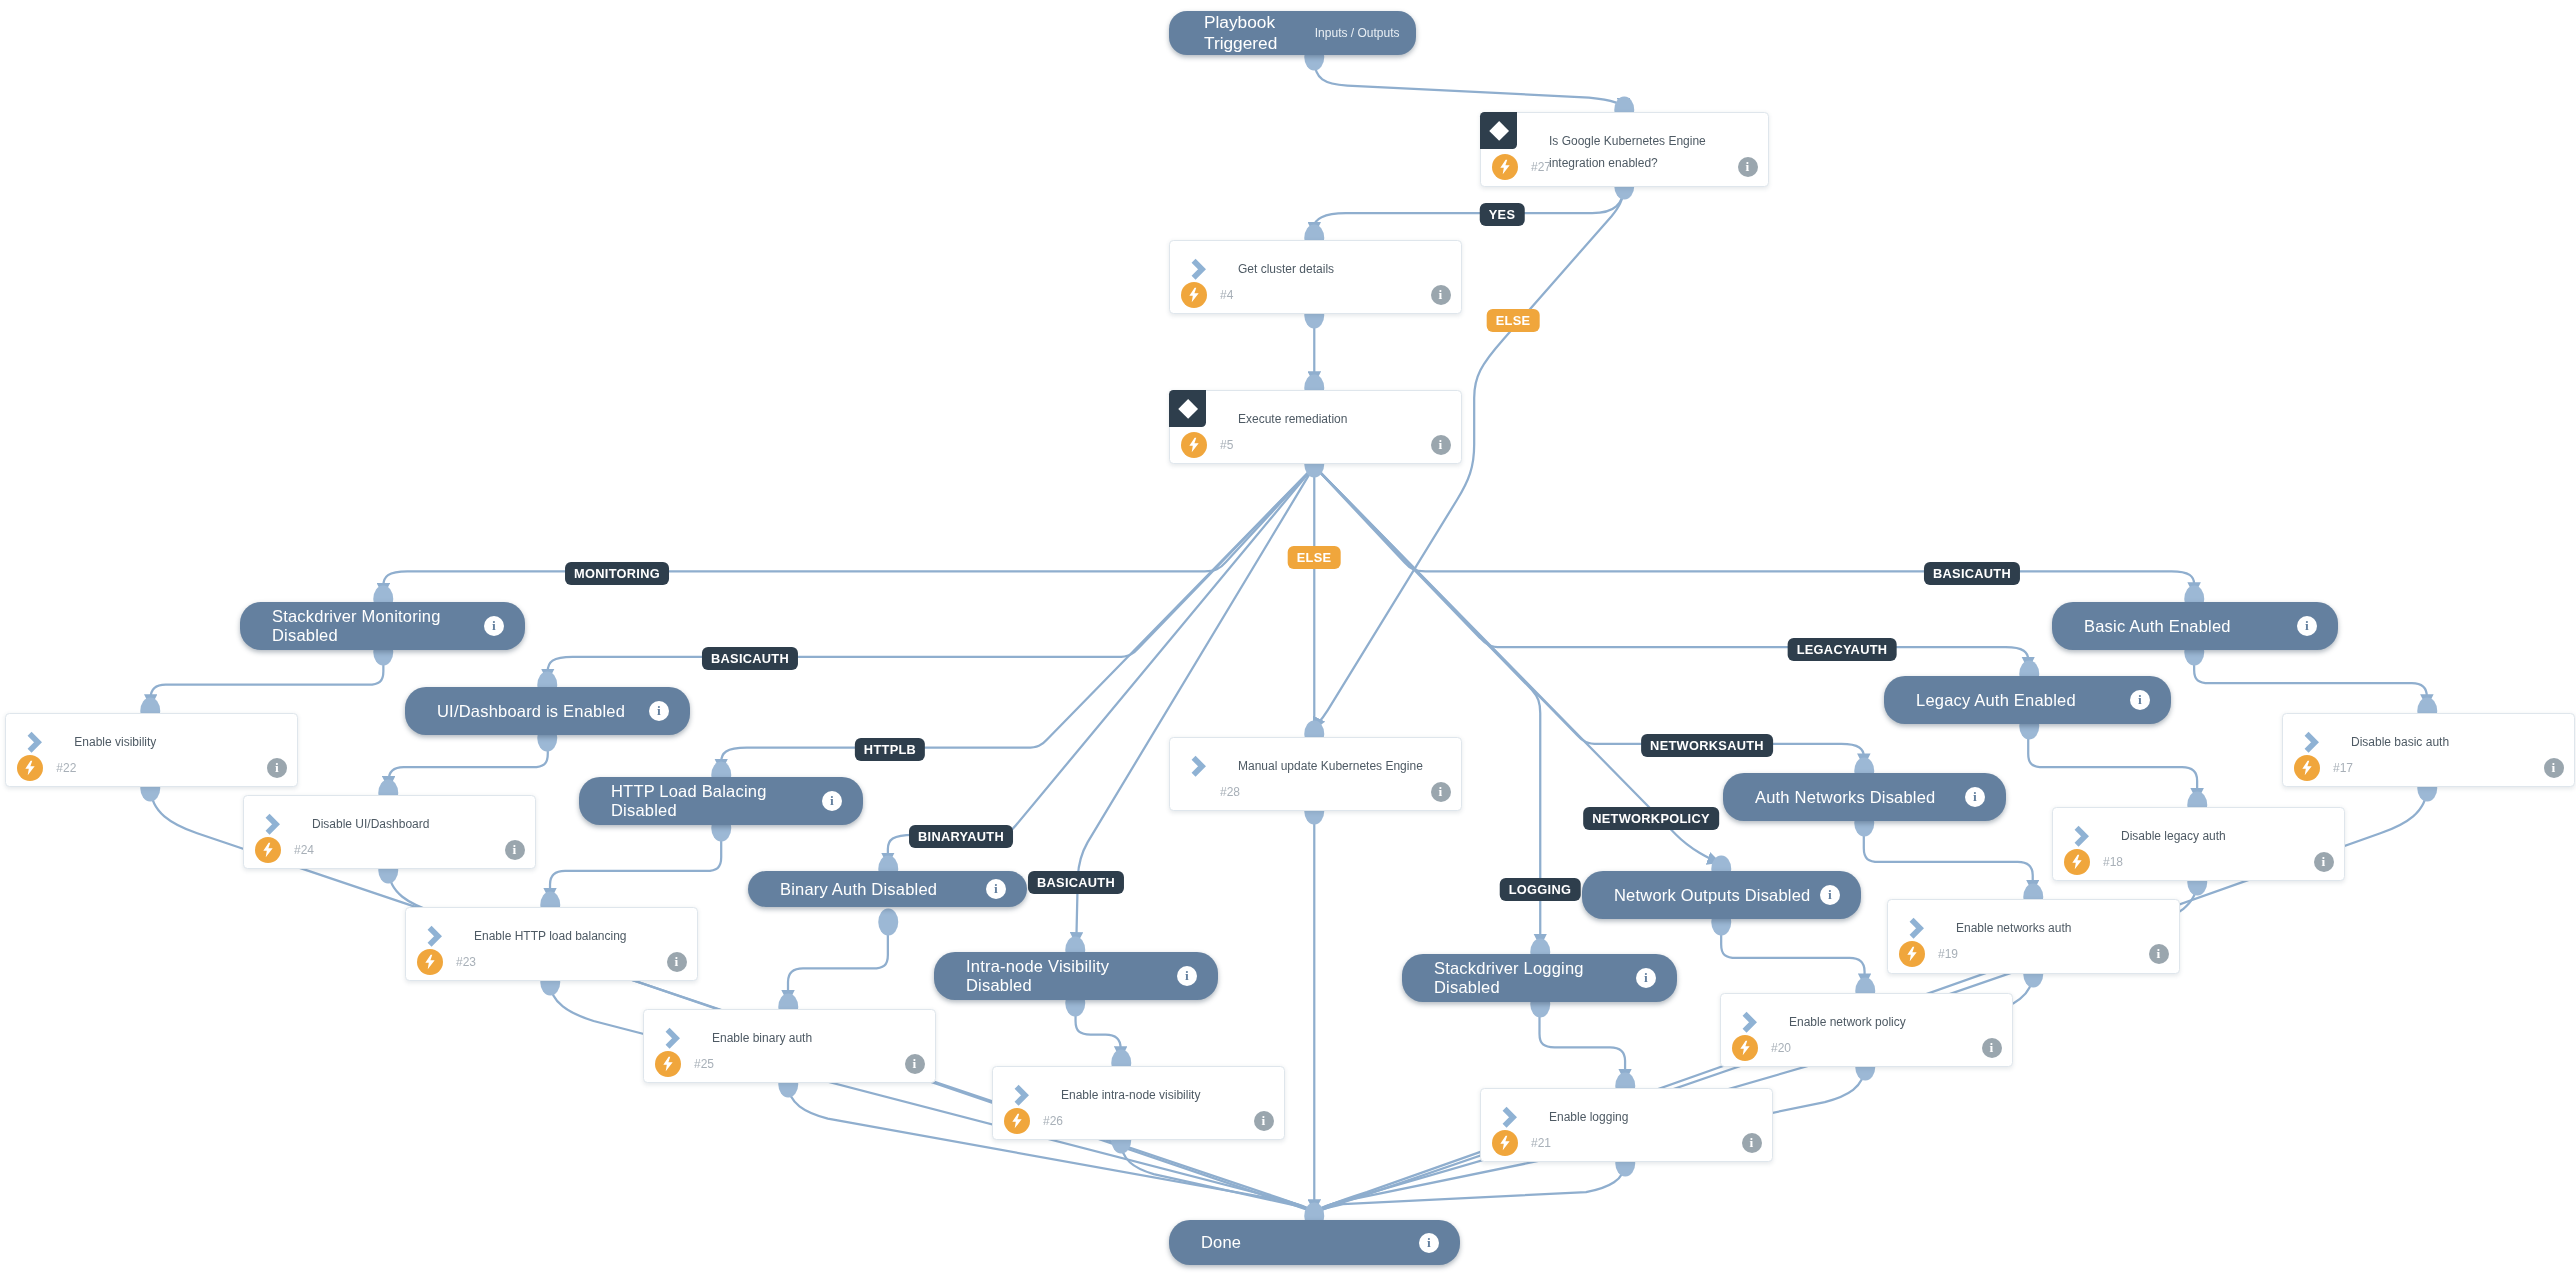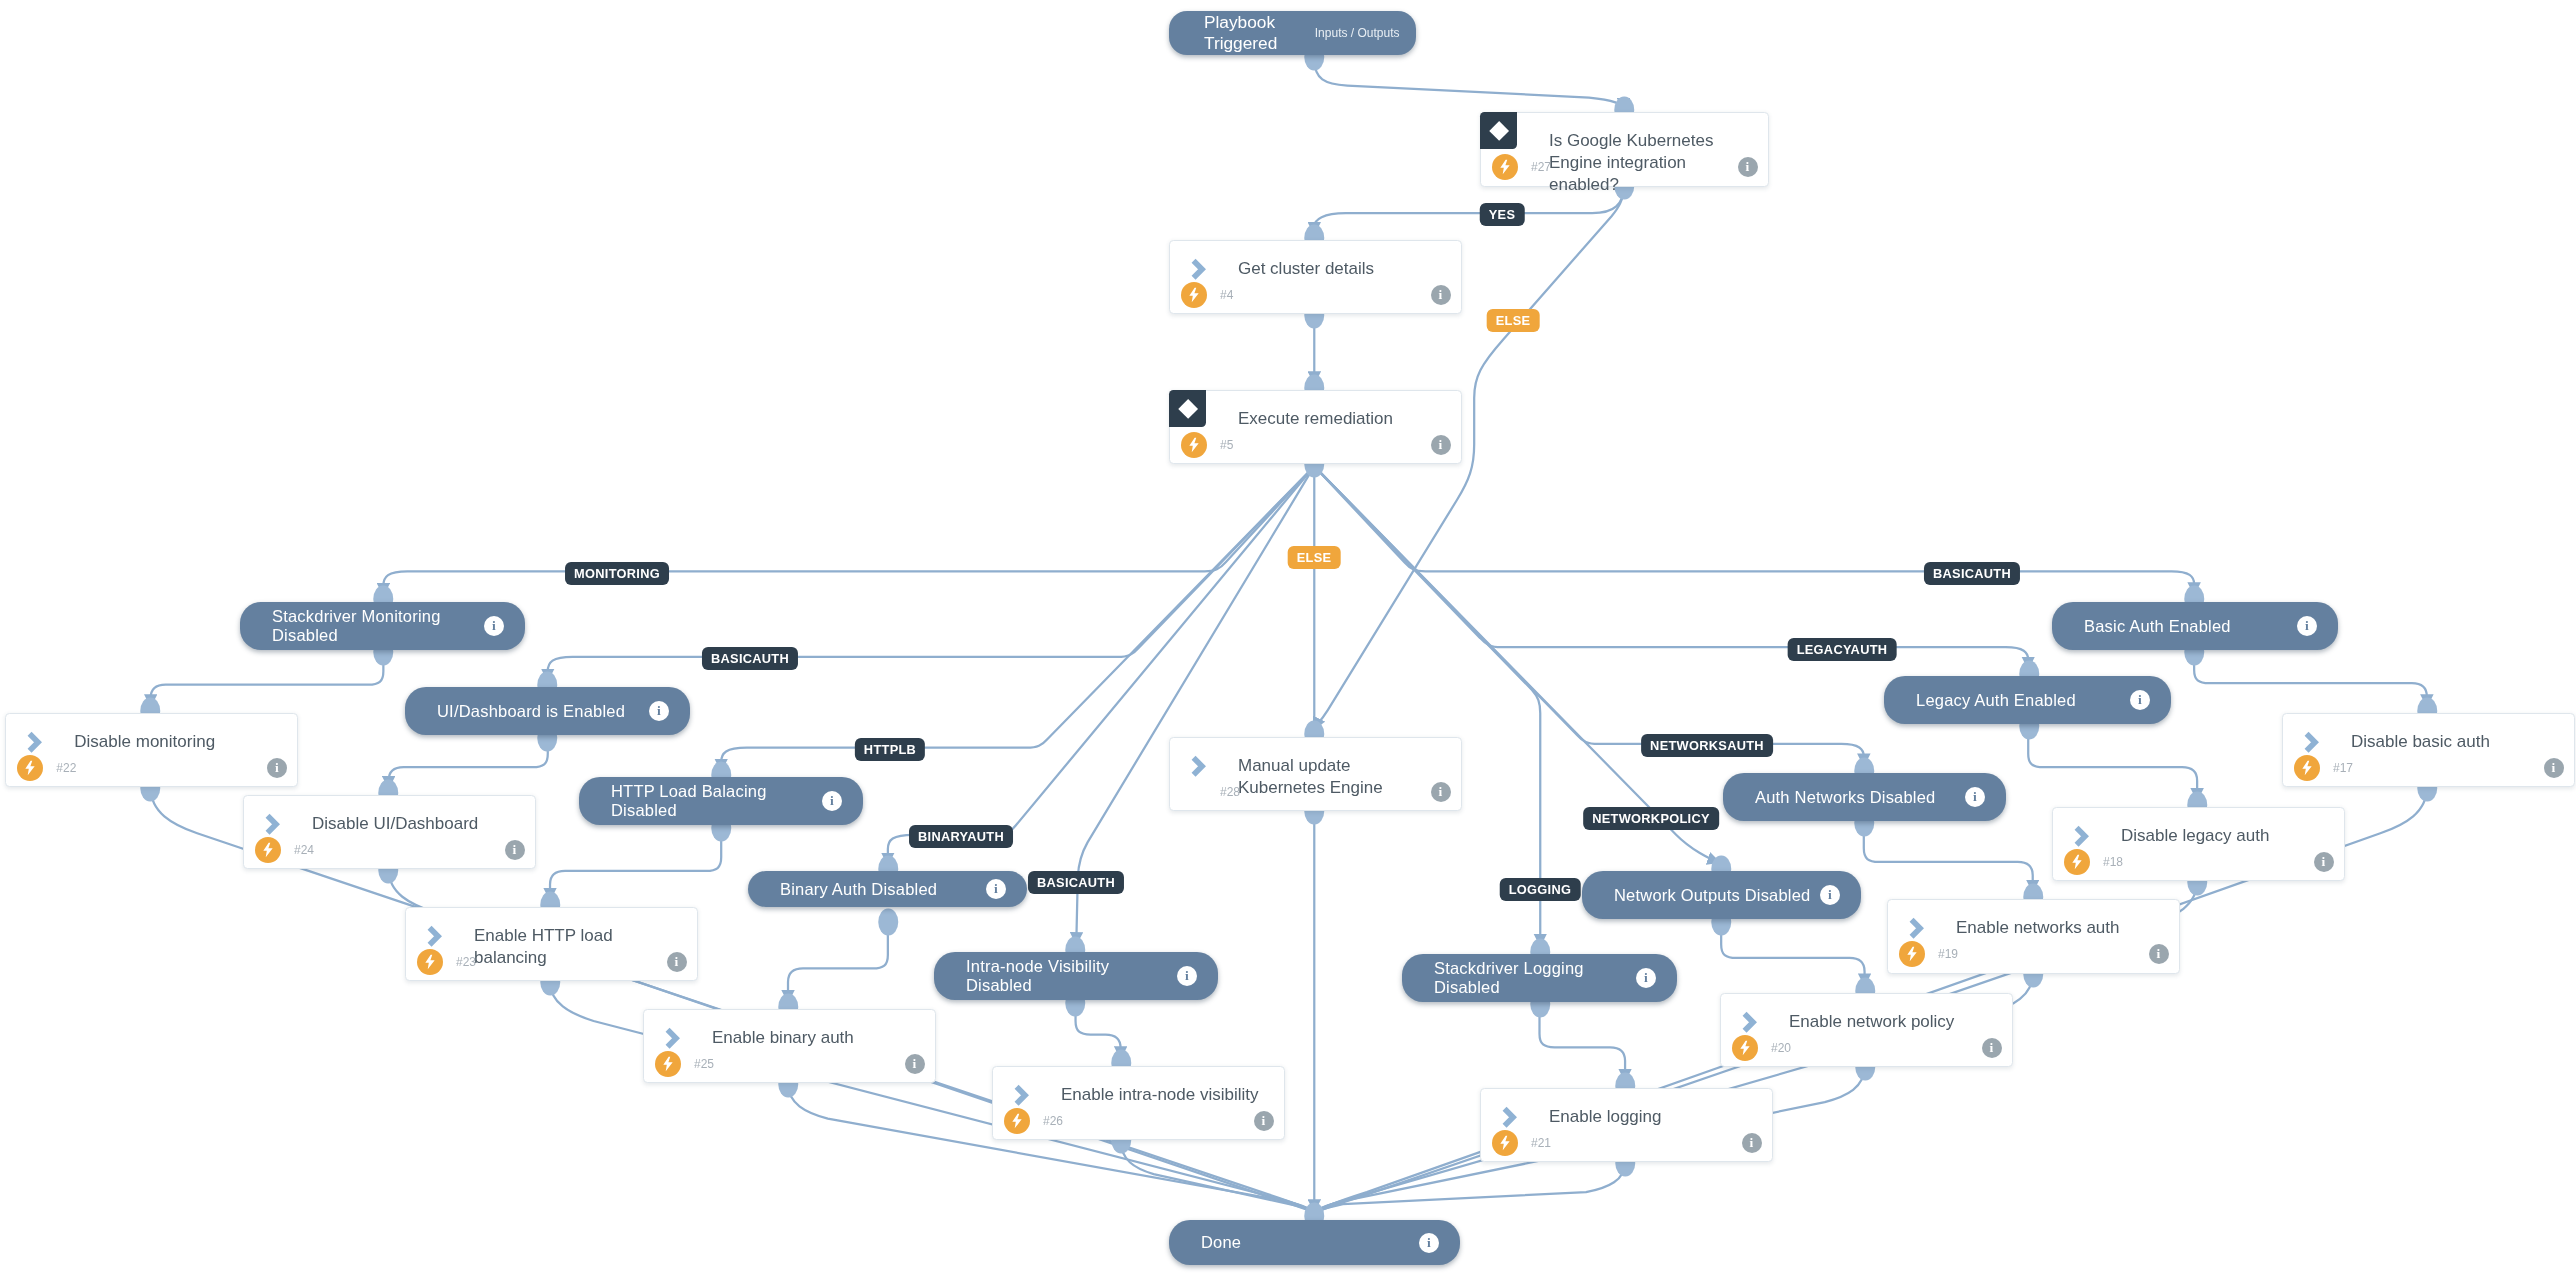--- a/index.html
+++ b/index.html
@@ -11,21 +11,21 @@
         background:#9CB8D5;z-index:2;transform:translate(-50%,-50%);}
   
   .pill{position:absolute;z-index:3;background:#64809F;border-radius:21px;
         box-shadow:0 2.3px 5.3px rgba(30,50,70,.35);color:#fff;display:flex;
         align-items:center;cursor:pointer;}
   .pill .lbl{padding-left:32px;font-size:16.5px;letter-spacing:0.2px;flex:1;}
   .pill .info{margin-right:21px;}
   
   .card{position:absolute;z-index:3;background:#fff;border:0.8px solid #DFE6EC;
         border-radius:4.5px;box-shadow:0 1.5px 4.5px rgba(50,70,90,.12);cursor:pointer;}
-  .card .title{position:absolute;left:68px;top:16.5px;right:22.5px;font-size:17px;
+  .card .title{position:absolute;left:68px;top:16.5px;right:22.5px;font-size:12px;
         color:#4E5A64;line-height:22px;}
   .card .chev{position:absolute;left:16.5px;top:16.5px;width:22.5px;height:22.5px;}
   .card .num{position:absolute;left:50px;top:47px;font-size:12px;color:#A8B0B8;}
   .card .bolt{position:absolute;left:10.5px;top:41px;width:26px;height:26px;
         border-radius:50%;background:#F0A63C;display:flex;align-items:center;
         justify-content:center;}
   .card .info{position:absolute;right:10.5px;top:44px;}
   .dsq{position:absolute;left:-0.8px;top:-0.8px;width:37px;height:37px;
         background:#2E3E4C;border-radius:4.5px 0 4.5px 0;display:flex;
         align-items:center;justify-content:center;}
@@ -209,21 +209,21 @@
   <span class="num">#28</span>
   <span class="info">i</span>
 </div>
 
 <div class="card" style="left:5.3px;top:713px;width:291px;height:72px">
   <span class="chev">
     <svg viewBox="0 0 24 24">
           <path d="M7 3 L16 12 L7 21" stroke="#8FB2D4" stroke-width="6" fill="none"></path>
         </svg>
   </span>
-  <div class="title">Disable monitoring</div>
+  <div class="title">Enable visibility</div>
   <span class="bolt">
     <svg viewBox="0 0 24 24">
           <path d="M13 1 L5 13 H10.2 L8.6 23 L19 9.5 H12.6 L15.4 1 Z" fill="#fff"></path>
         </svg>
   </span>
   <span class="num">#22</span>
   <span class="info">i</span>
 </div>
 
 <div class="card" style="left:243px;top:795px;width:291px;height:72px">

